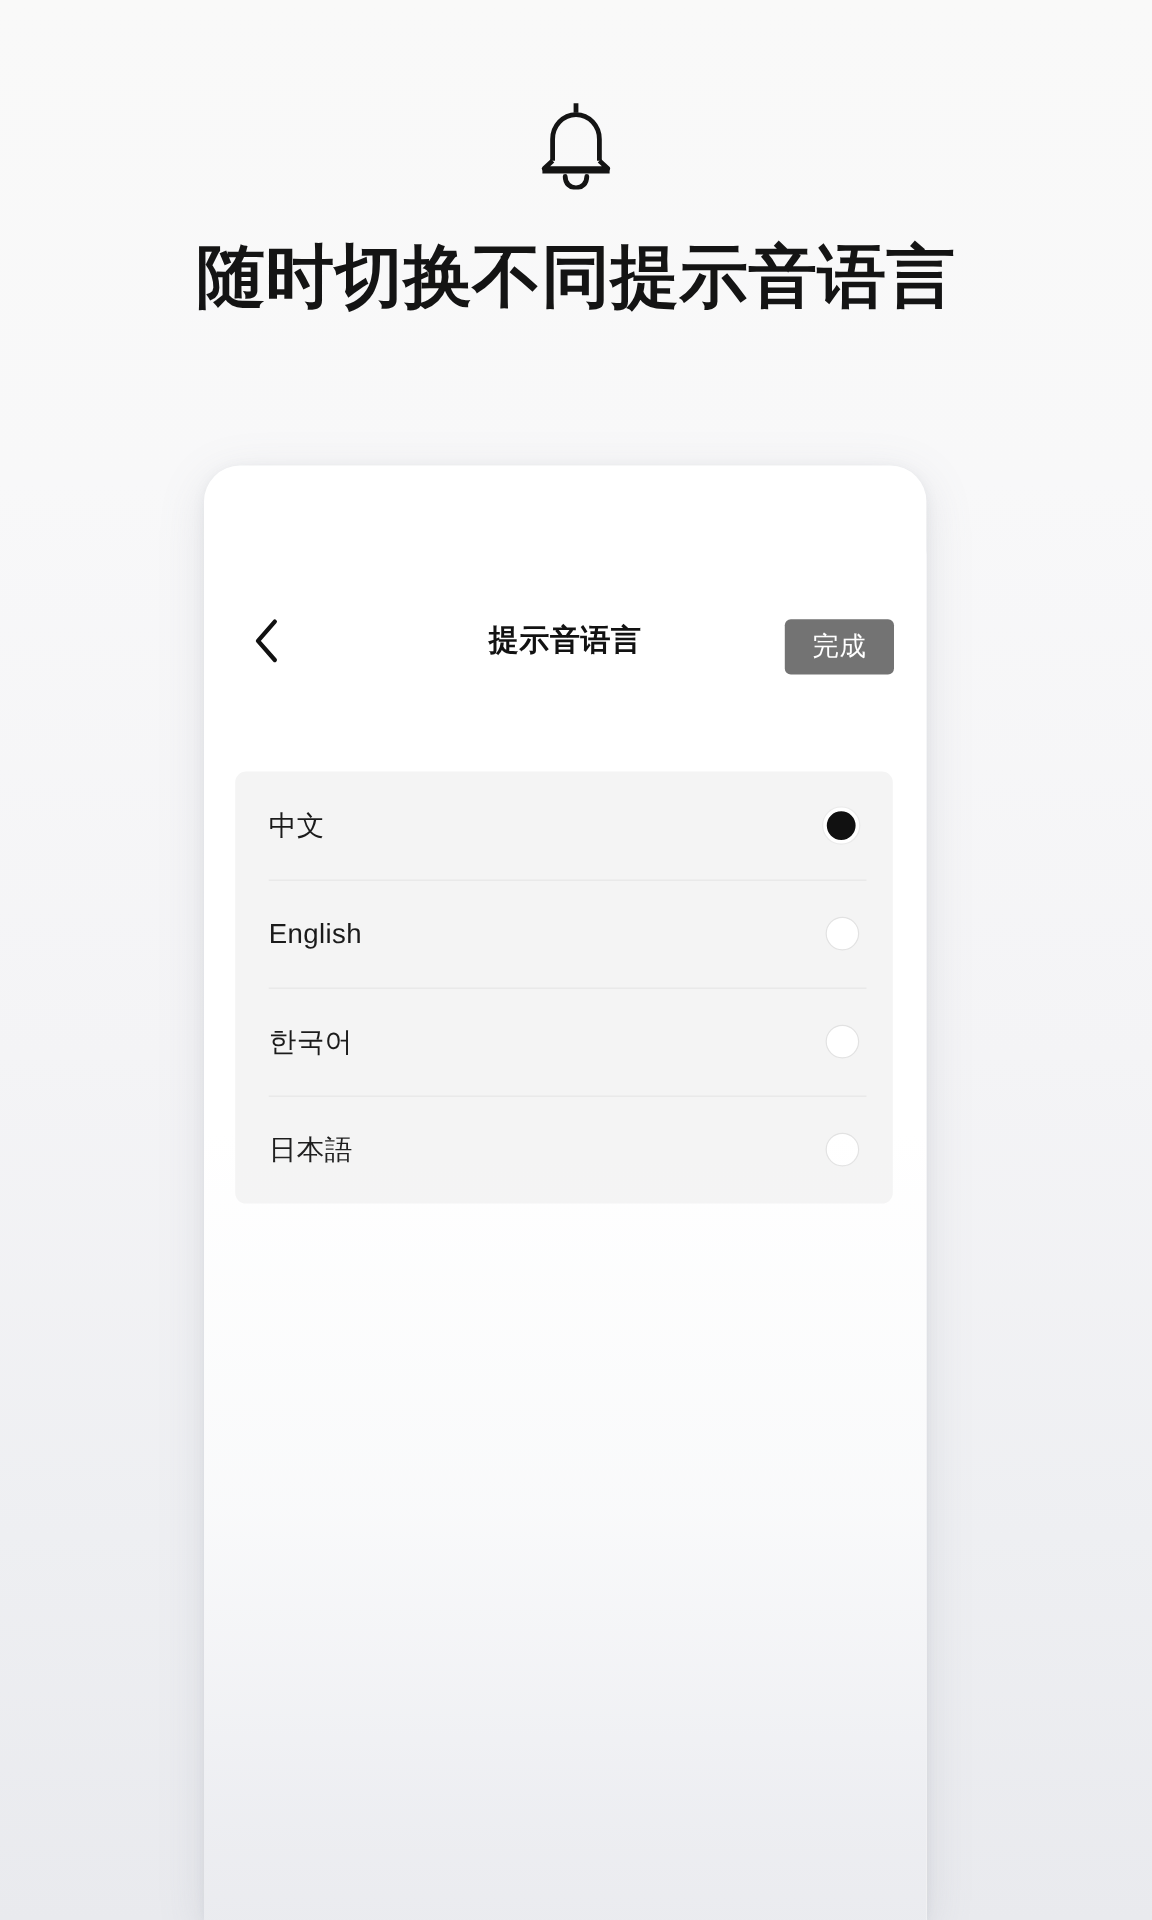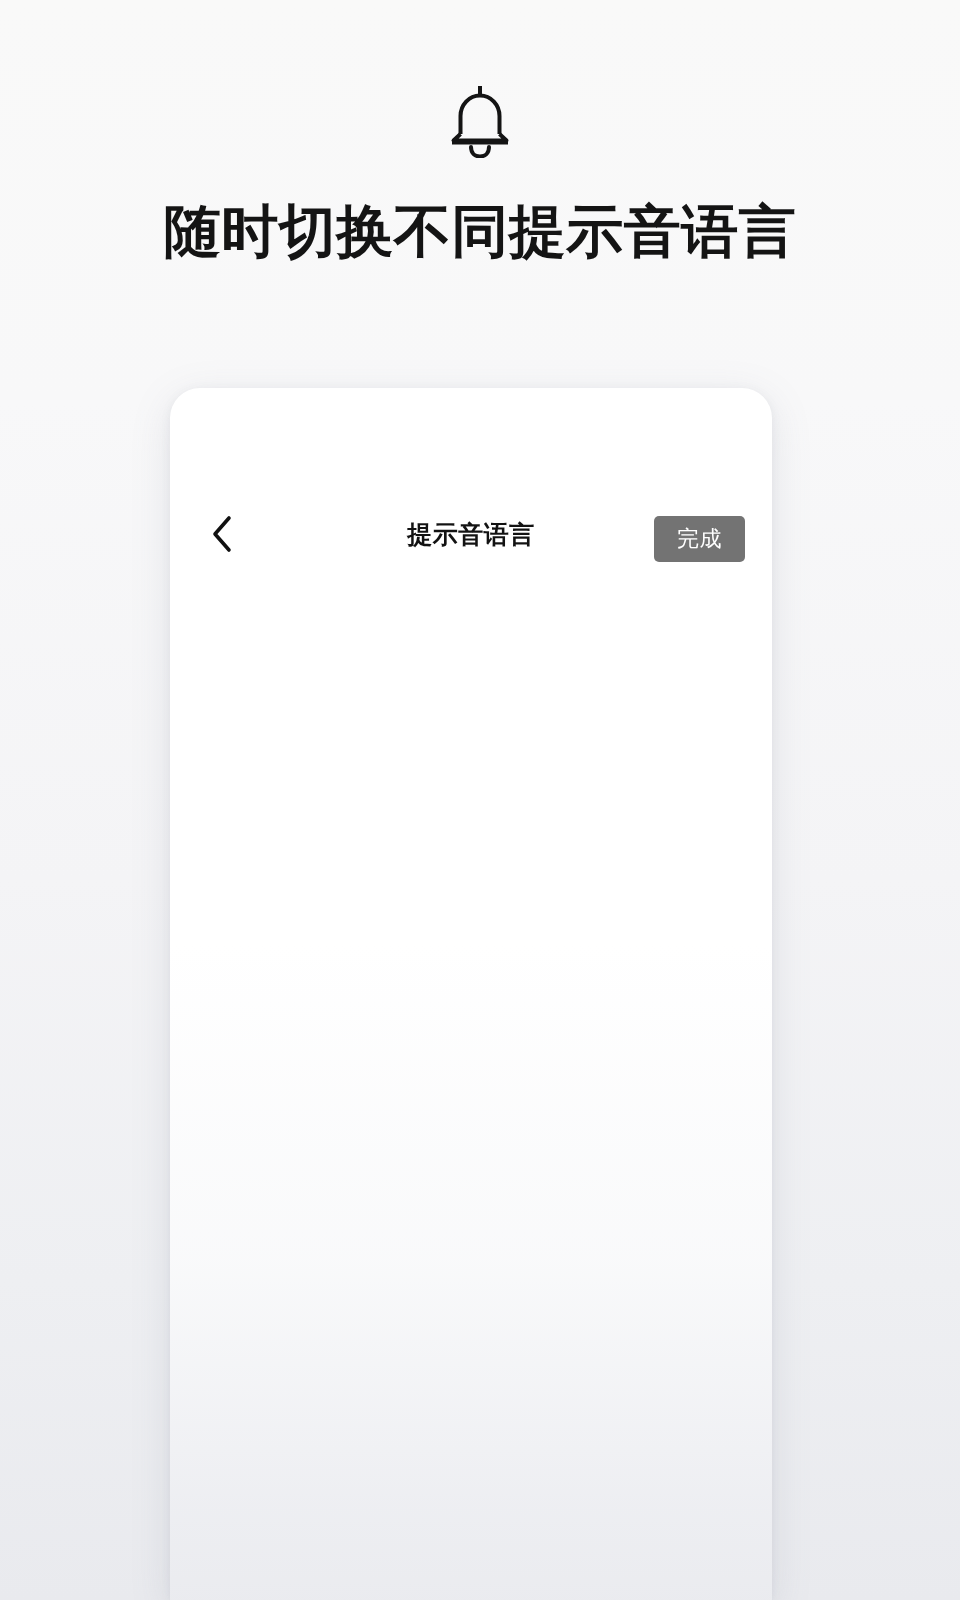--- a/index.html
+++ b/index.html
@@ -229,17 +229,43 @@
         <svg width="22" height="38" viewBox="0 0 22 38" fill="none">
           <path d="M18 3 L4 19 L18 35" stroke="#111111" stroke-width="3.6" fill="none" stroke-linecap="round" stroke-linejoin="round"></path>
         </svg>
       </div>
 
       <div class="nav-title">提示音语言</div>
 
       <div class="nav-done">完成</div>
     </div>
 
+    <div class="options">
+
+      <div class="option-row">
+        <span class="option-label">中文</span>
+        <span class="radio selected"></span>
+      </div>
+
+      <div class="option-row">
+        <span class="option-divider"></span>
+        <span class="option-label">English</span>
+        <span class="radio"></span>
+      </div>
+
+      <div class="option-row">
+        <span class="option-divider"></span>
+        <span class="option-label">한국어</span>
+        <span class="radio"></span>
+      </div>
+
+      <div class="option-row">
+        <span class="option-divider"></span>
+        <span class="option-label">日本語</span>
+        <span class="radio"></span>
+      </div>
+
+    </div>
 
     <div class="phone-fade"></div>
   </div>
 
 </div>
 
 </body></html>

